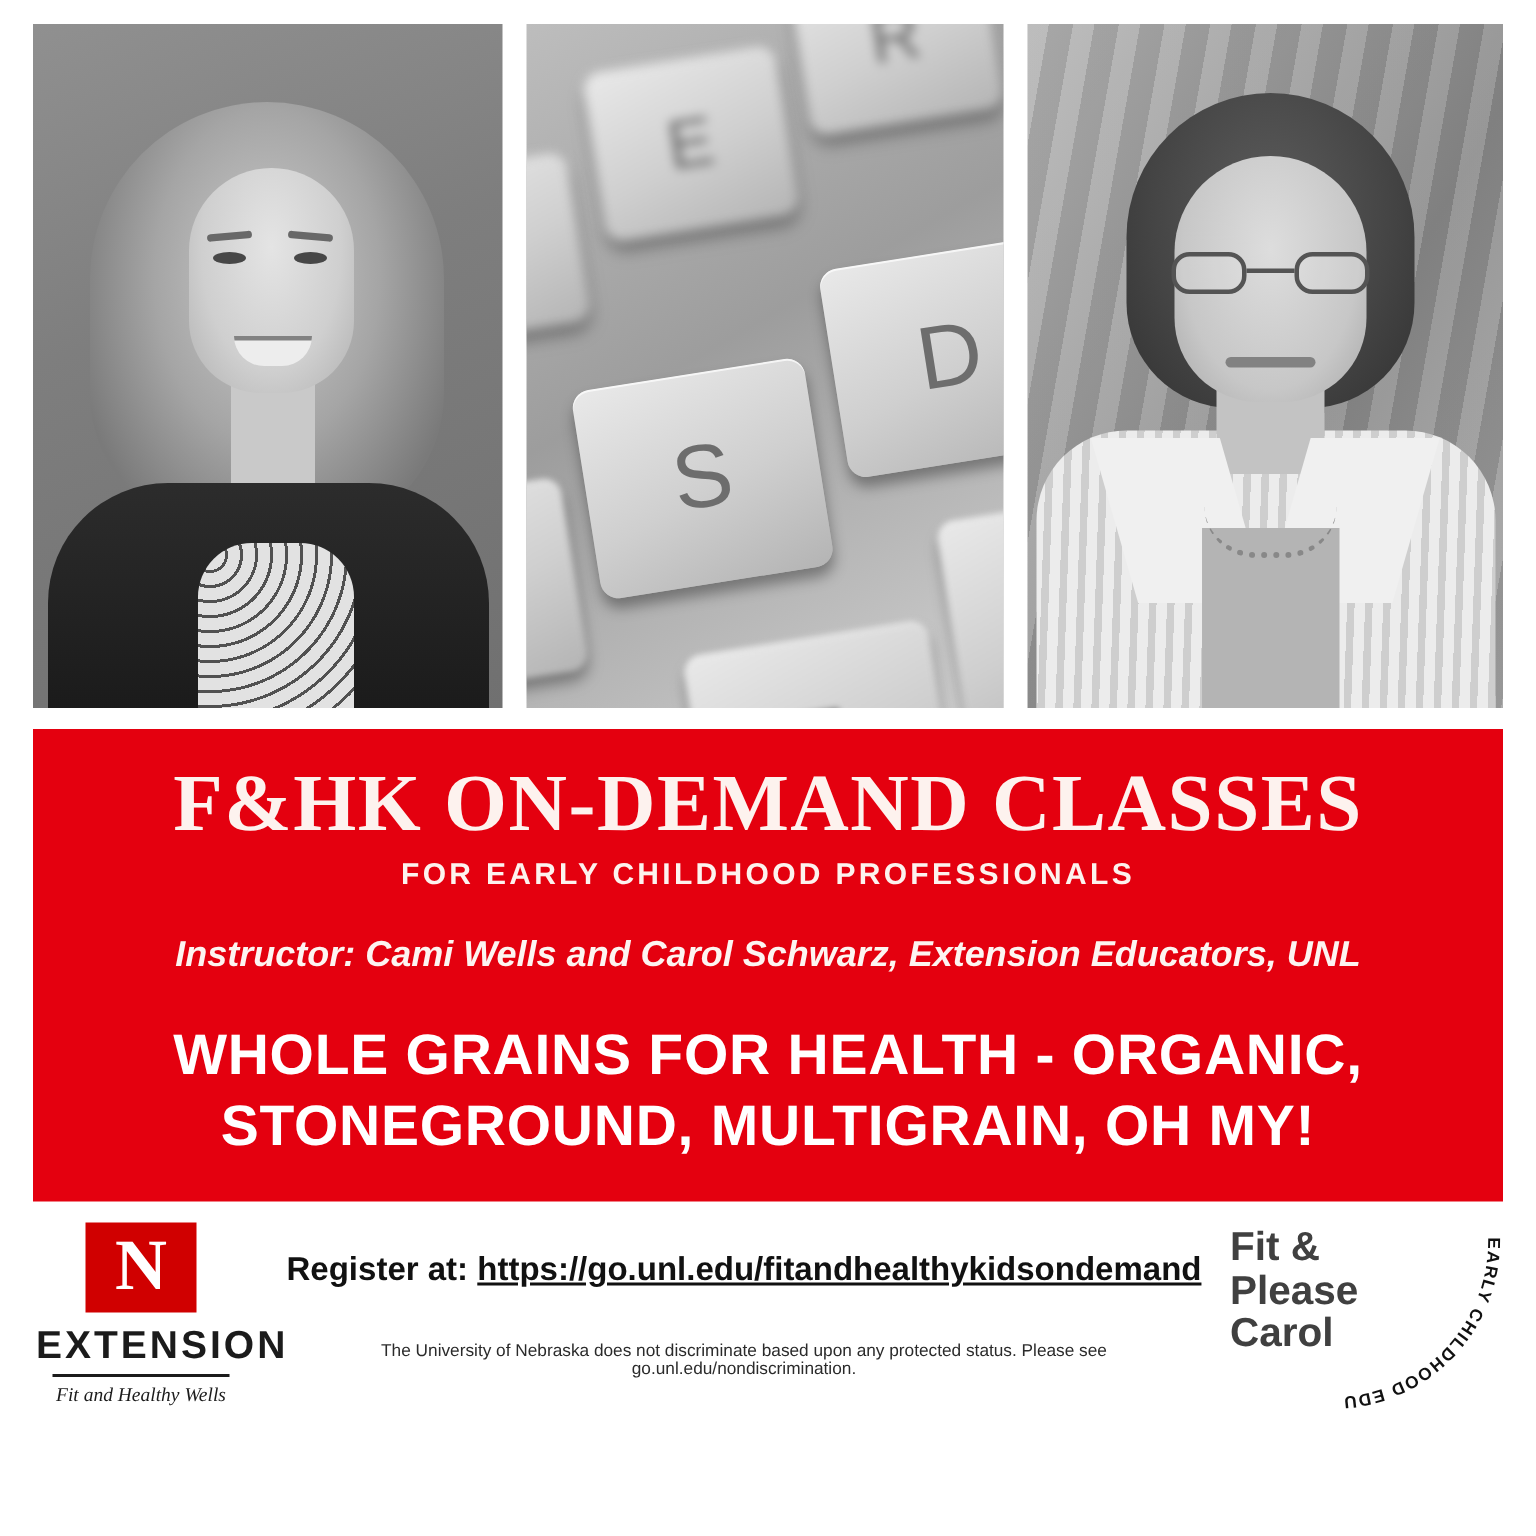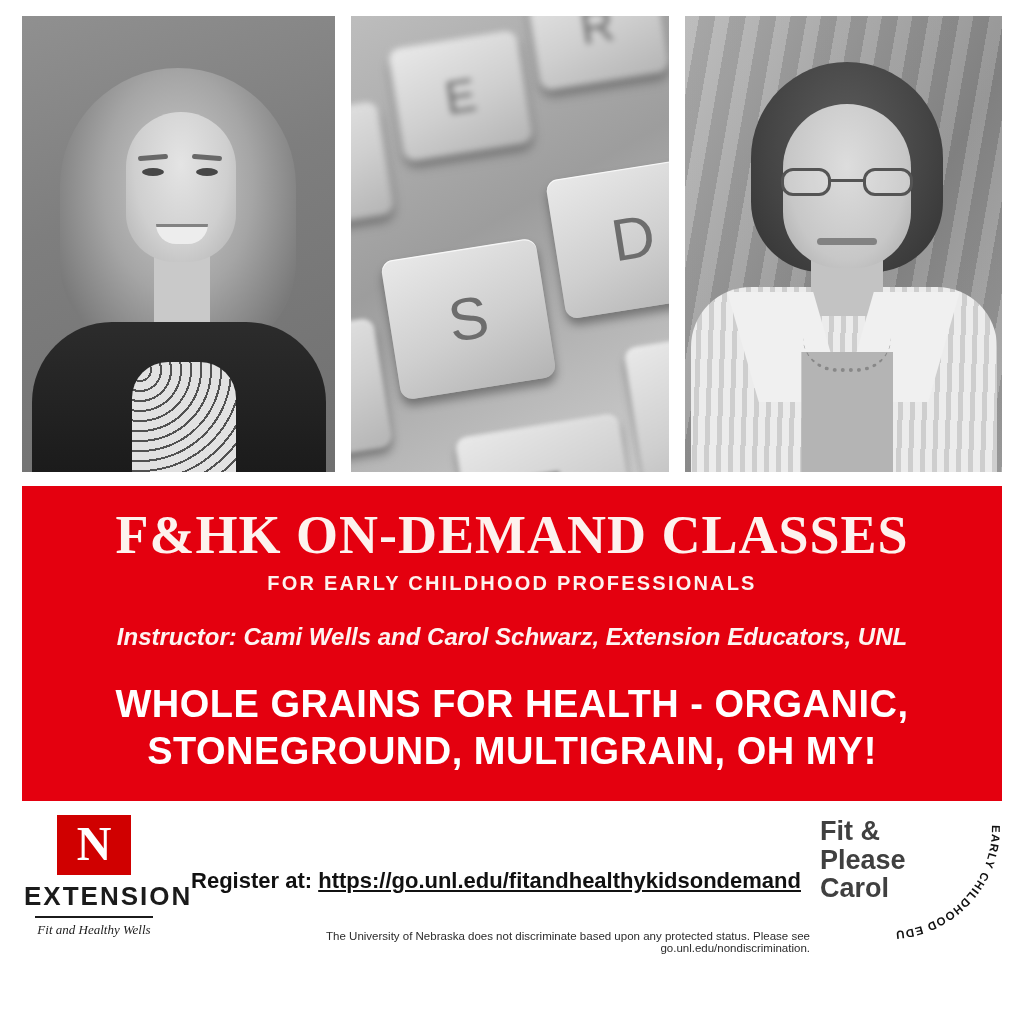--- a/index.html
+++ b/index.html
@@ -236,32 +236,30 @@
   }
   .footer-mid {
     flex: 1;
     padding: 22px 10px 0 18px;
     text-align: center;
   }
   .register {
     font-size: 22px;
     font-weight: bold;
     color: #111111;
-    margin-top: 35px;
   }
   .register a {
     color: #111111;
     text-decoration: underline;
     font-weight: bold;
   }
   .disclaimer {
     margin-top: 36px;
     font-size: 11.5px;
     color: #2b2b2b;
-    text-align: right;
   }
   .fhk-logo {
     width: 180px;
     padding-top: 6px;
     position: relative;
   }
   .fhk-text {
     font-size: 27px;
     font-weight: bold;
     line-height: 1.06;

